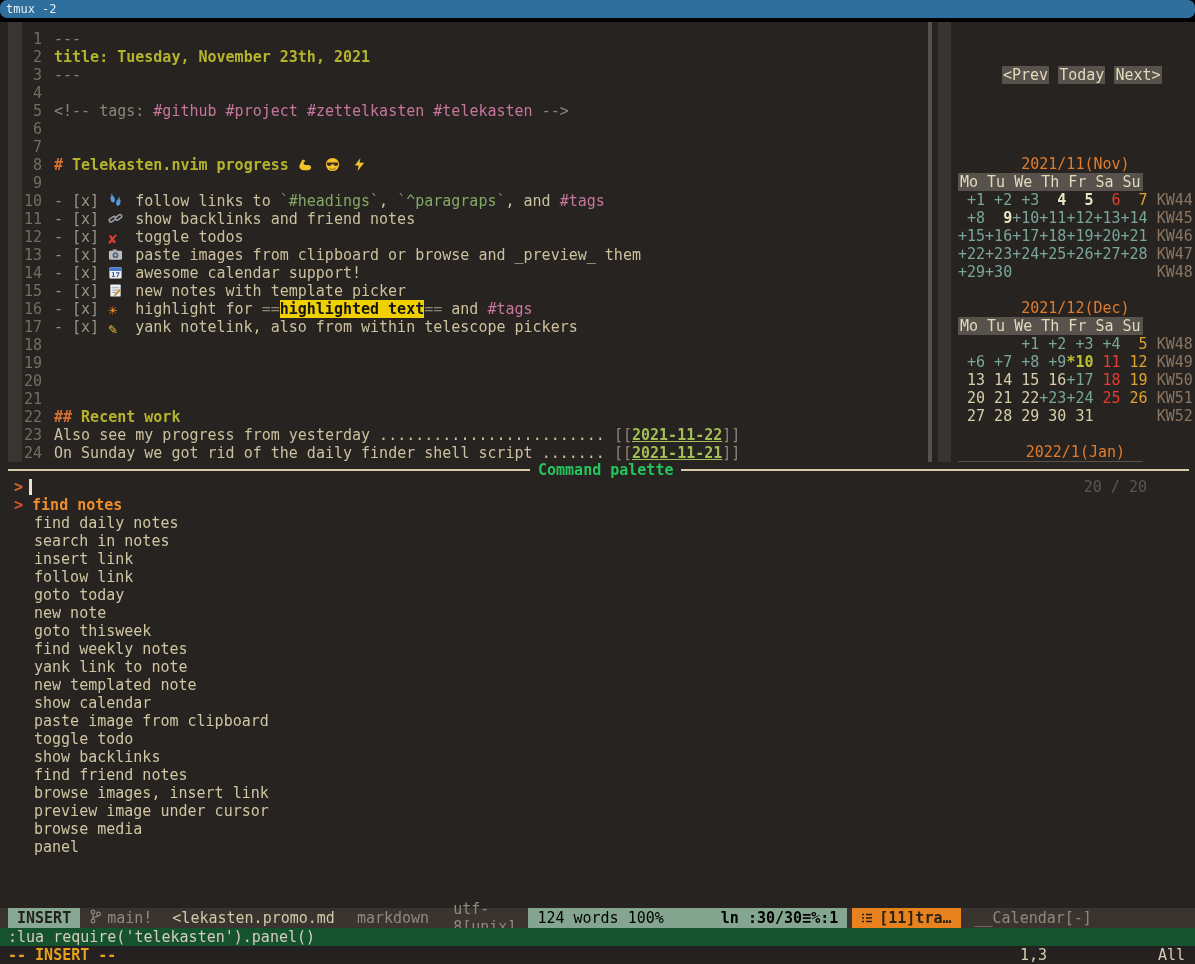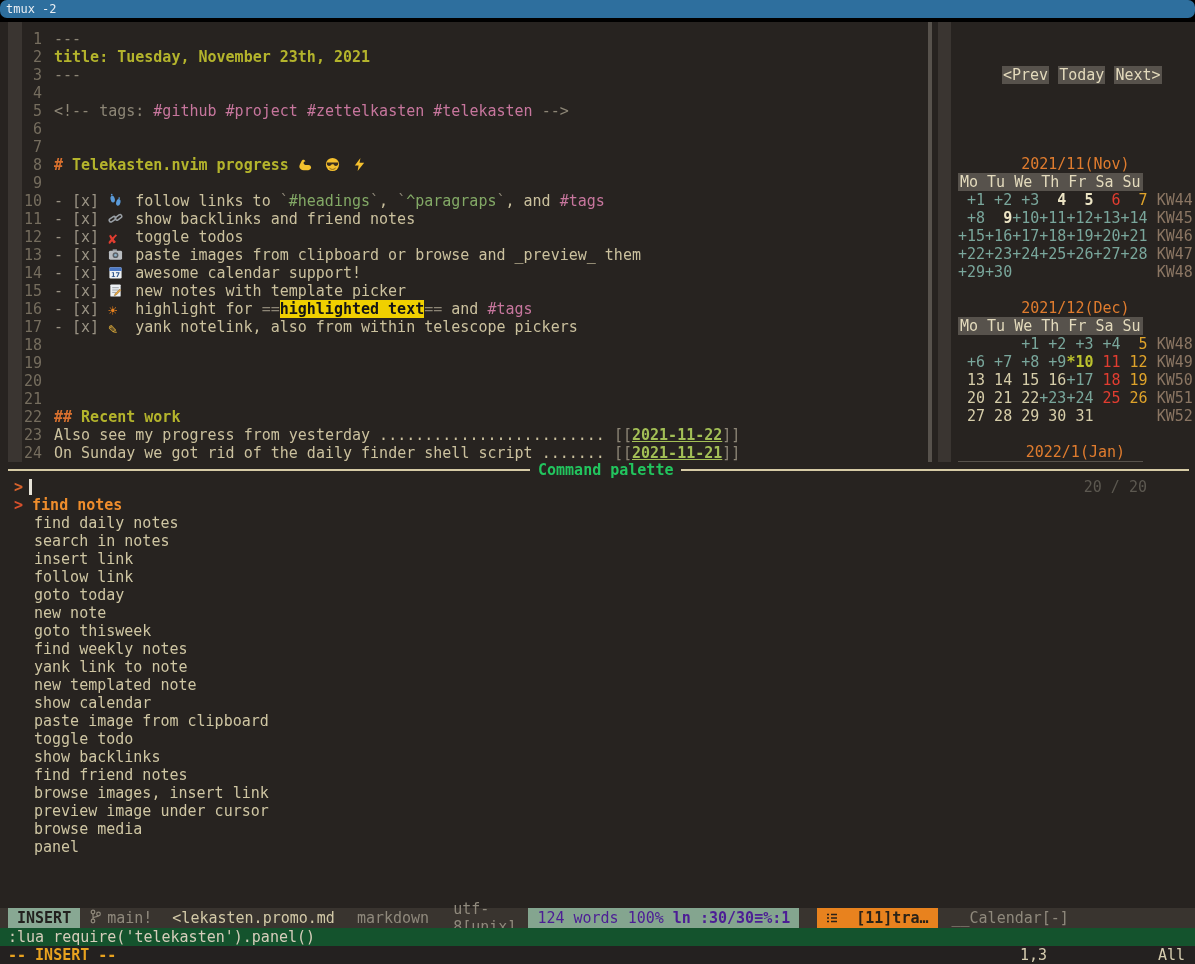--- a/index.html
+++ b/index.html
@@ -63,23 +63,23 @@
   .sel-text{color:#ef8d2c;font-weight:bold;}
   .pal-item{height:18px;padding-left:34px;color:#cfc6a3;flex:none;cursor:default;}
   .pal-fill{flex:1;}
   
   .statusline{height:20px;background:#39342f;display:flex;align-items:stretch;flex:none;font-size:15px;}
   .sl-chip{display:flex;align-items:center;padding:0 9px;white-space:pre;}
   .sl-mode{background:#88a893;color:#22211e;font-weight:bold;margin-left:8px;}
   .sl-branch{color:#8f897c;padding:0 10px;display:flex;align-items:center;gap:6px;}
   .sl-file{color:#d2c9a7;padding:0 10px;display:flex;align-items:center;}
   .sl-gray{color:#8f897c;padding:0 12px;display:flex;align-items:center;}
-  .sl-stats{background:#84a58f;color:#4c1d95;margin-left:auto;}
+  .sl-stats{background:#84a58f;color:#000000;margin-left:auto;gap:48px;}
   .sl-stats b{font-weight:bold;}
-  .sl-trouble{background:#e8821e;color:#2a2218;font-weight:bold;margin-left:18px;display:flex;align-items:center;gap:18px;}
+  .sl-trouble{background:#e8821e;color:#2a2218;font-weight:bold;margin-left:5px;display:flex;align-items:center;gap:6px;}
   .sl-cal{color:#8f897c;padding:0 14px;display:flex;align-items:center;}
   .sl-end{width:128px;flex:none;}
   
   .cmdline{height:18px;padding-left:8px;color:#d6cdbb;flex:none;white-space:pre;background:#14532d;}
   .rulerrow{height:18px;display:flex;padding-left:8px;flex:none;background:#242120;}
   .r-mode{color:#e8a21f;font-weight:bold;white-space:pre;}
   .r-pos{margin-left:auto;color:#d6cdaf;}
   .r-all{width:138px;text-align:right;padding-right:10px;color:#d6cdaf;}
 </style>
 </head>

